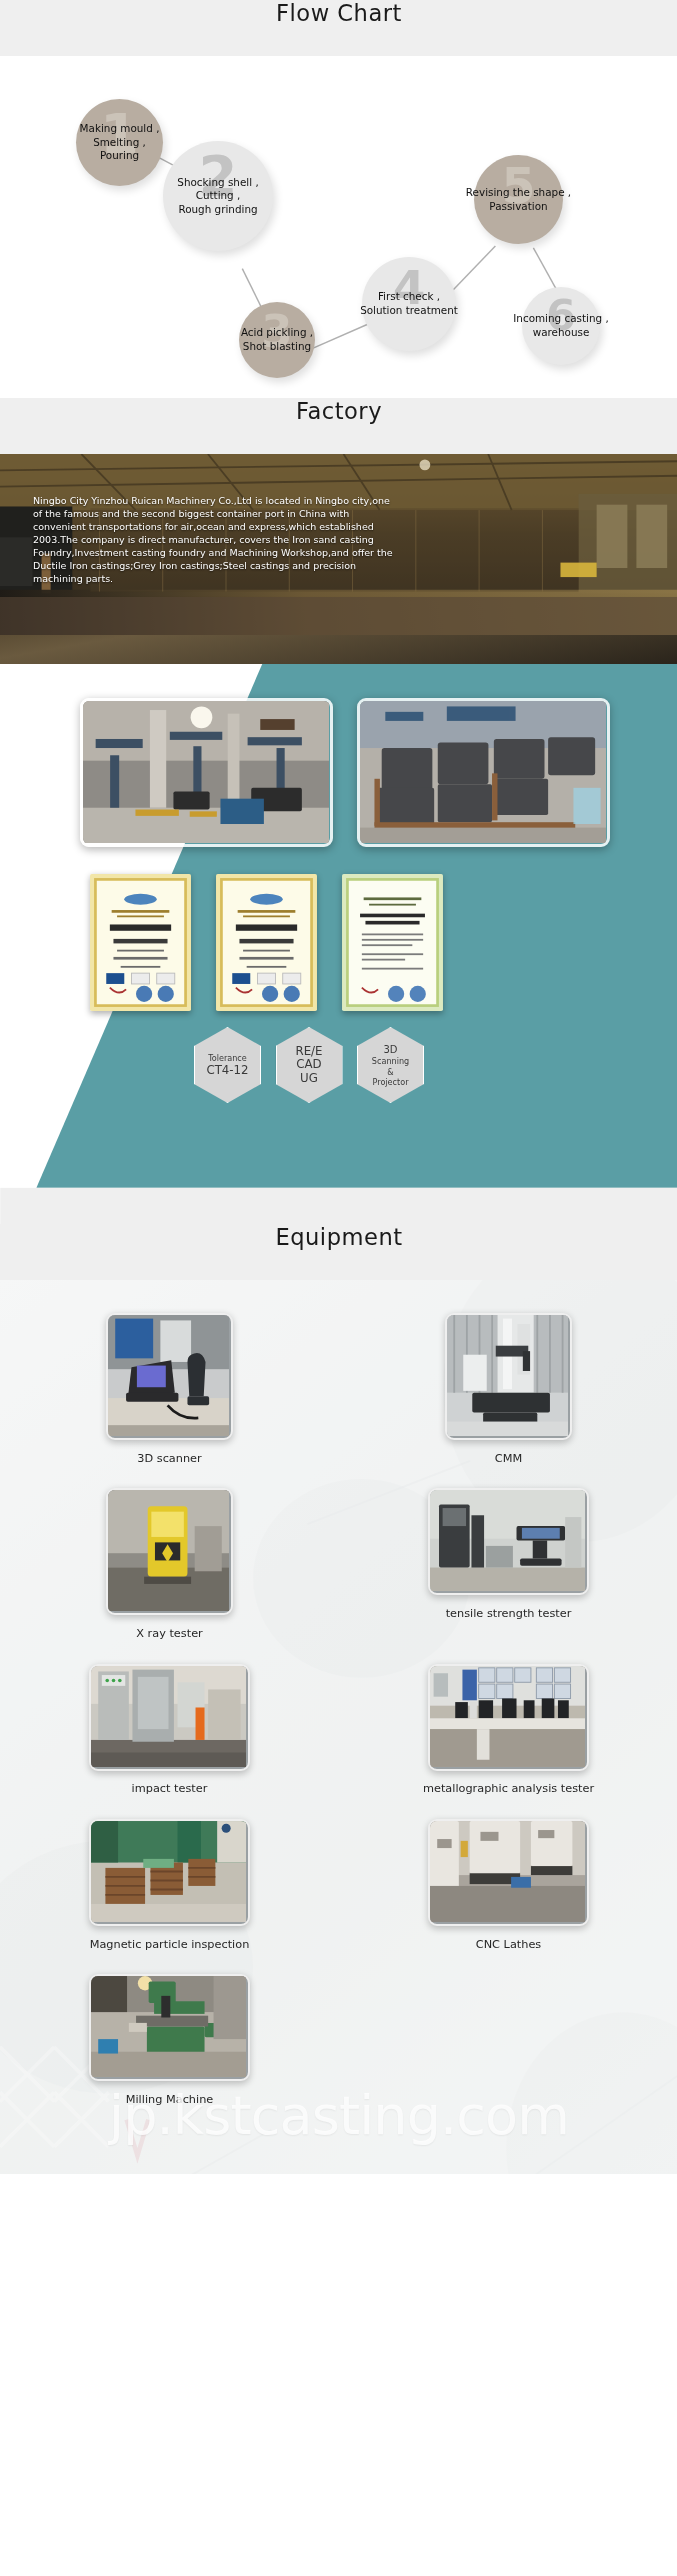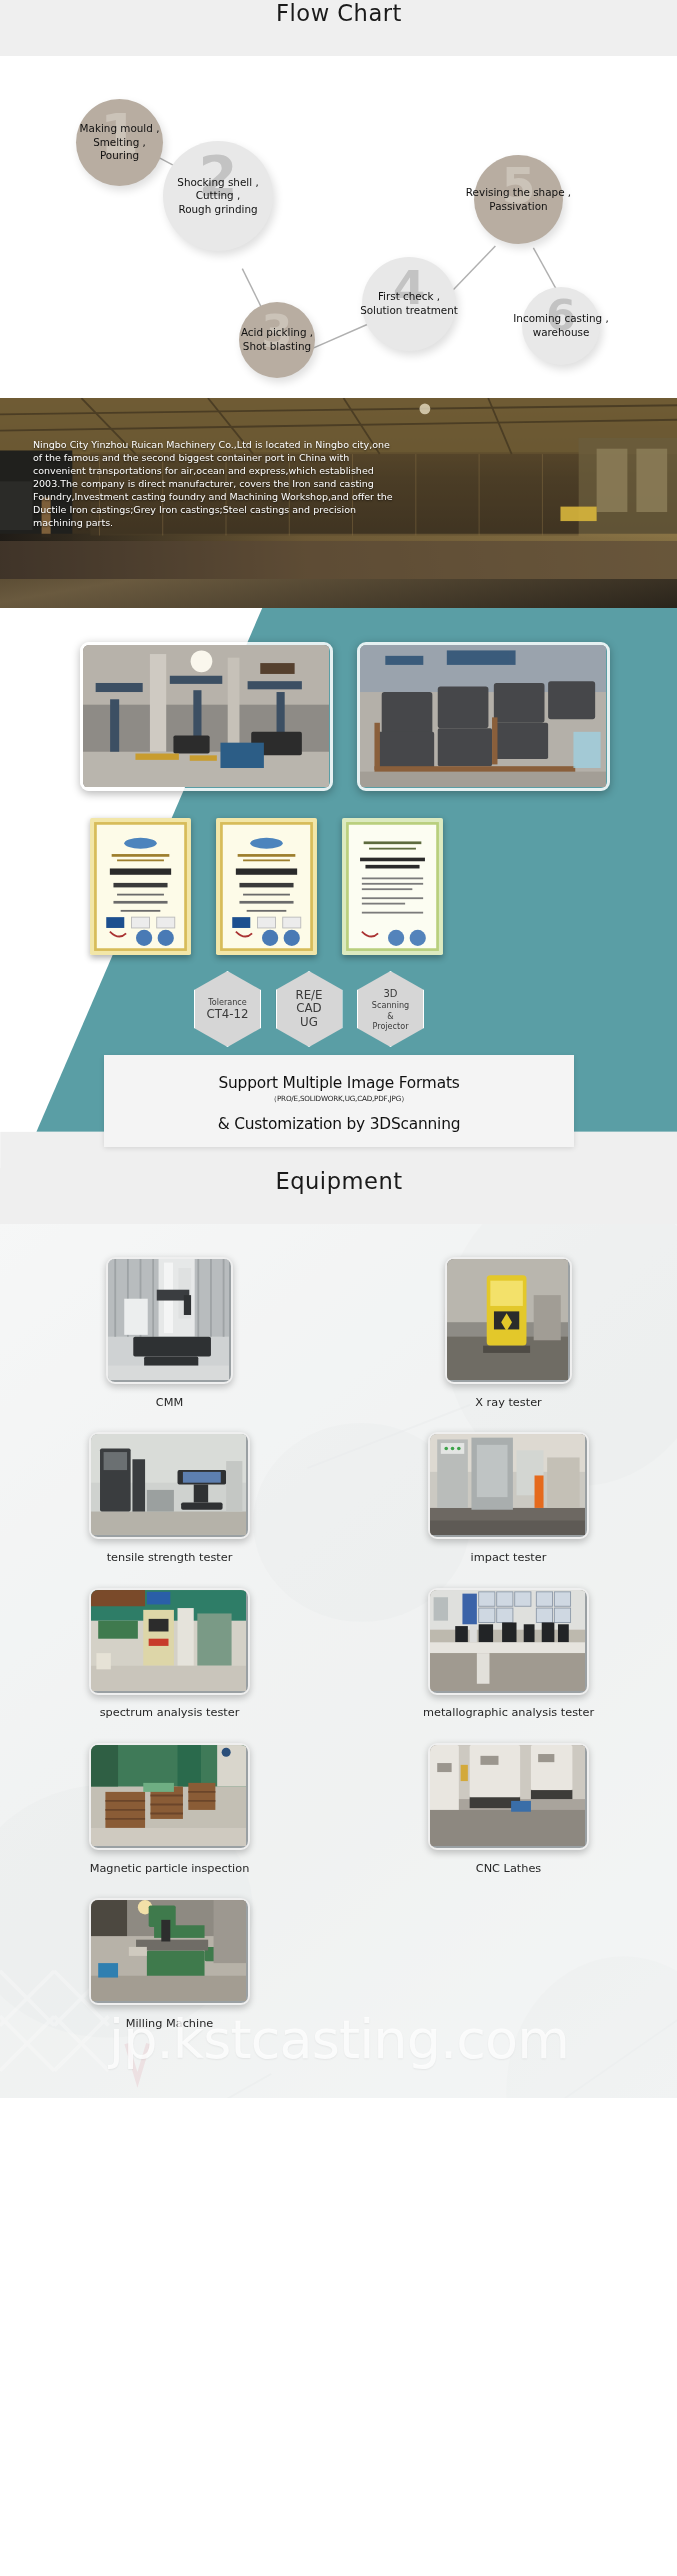--- a/index.html
+++ b/index.html
@@ -311,20 +311,23 @@
       <span class="label">Passivation</span>
     </div>
 
     <div class="node gray" style="left:522px; top:231px; width:78px; height:78px;">
       <span class="bignum" style="font-size:43px;">6</span>
       <span class="label">Incoming casting ,</span>
       <span class="label">warehouse</span>
     </div>
   </div>
 
+  <div class="section-header">
+    <span class="title">Factory</span>
+  </div>
 
   <div class="factory-hero">
     <svg class="hero-photo" width="678" height="181" viewBox="0 0 750 200" preserveAspectRatio="none">
       <defs>
         <linearGradient id="hg" x1="0" y1="0" x2="0" y2="1">
           <stop offset="0%" stop-color="#7a6238"></stop>
           <stop offset="45%" stop-color="#4a3c25"></stop>
           <stop offset="100%" stop-color="#2b241a"></stop>
         </linearGradient>
         <linearGradient id="hg2" x1="0" y1="0" x2="1" y2="0">
@@ -513,25 +516,20 @@
         <span class="l2">UG</span>
       </div>
       <div class="hex">
         <span class="big3d">3D</span>
         <span class="small">Scanning</span>
         <span class="small">&amp;</span>
         <span class="small">Projector</span>
       </div>
     </div>
 
-    <div class="formats-box">
-      <span class="fline1">Support Multiple Image Formats</span>
-      <span class="fline2">（PRO/E,SOLIDWORK,UG,CAD,PDF,JPG）</span>
-      <span class="fline3">&amp; Customization by 3DScanning</span>
-    </div>
   </div>
 
   <div class="section-header">
     <span class="title">Equipment</span>
   </div>
 
   <div class="equipment">
     <svg class="equip-bg" width="678" height="1103" viewBox="0 0 750 1220" preserveAspectRatio="none">
       <rect width="750" height="1220" fill="#f6f7f7"></rect>
       <path d="M0 0 L750 0 L750 1220 L0 1220 Z" fill="#f2f4f4"></path>
@@ -543,20 +541,43 @@
       </g>
       <g opacity="0.2" stroke="#ccd4d6" stroke-width="2" fill="none">
         <path d="M520 1040 L750 880"></path>
         <path d="M0 1110 L300 940"></path>
         <path d="M340 270 L520 200"></path>
       </g>
     </svg>
 
     <div class="equip-grid">
 
+      <div class="equip-cell">
+        <div class="equip-photo">
+          <svg width="121" height="121" viewBox="0 0 134 134">
+            <rect width="134" height="134" fill="#c9cbcc"></rect>
+            <rect y="0" width="134" height="60" fill="#8f9496"></rect>
+            <rect x="8" y="4" width="42" height="44" fill="#2c5f9e"></rect>
+            <rect x="58" y="6" width="34" height="46" fill="#d8dbdb"></rect>
+            <rect y="92" width="134" height="42" fill="#d8d3c9"></rect>
+            <g fill="#2a2a2c">
+              <path d="M26 58 L70 50 L74 86 L22 92 Z"></path>
+              <rect x="20" y="86" width="58" height="10" rx="2"></rect>
+            </g>
+            <rect x="32" y="56" width="32" height="24" fill="#6a6bd0"></rect>
+            <g fill="#2b2f33">
+              <path d="M92 44 q12 -6 16 8 l-2 38 h-16 l-2 -38 q0 -6 4 -8z"></path>
+              <rect x="88" y="90" width="24" height="10" rx="2"></rect>
+            </g>
+            <path d="M66 100 q14 16 34 14" stroke="#1b1b1b" stroke-width="3" fill="none"></path>
+            <rect x="0" y="122" width="134" height="12" fill="#a9a49a"></rect>
+          </svg>
+        </div>
+        <span class="equip-label">3D scanner</span>
+      </div>
 
       <div class="equip-cell">
         <div class="equip-photo">
           <svg width="121" height="121" viewBox="0 0 134 134">
             <rect width="134" height="134" fill="#cfd2d3"></rect>
             <g fill="#b8bcbe">
               <rect x="0" y="0" width="134" height="86"></rect>
             </g>
             <g stroke="#9ea3a5" stroke-width="2">
               <path d="M8 0 V86 M22 0 V86 M36 0 V86 M50 0 V86 M100 0 V86 M114 0 V86 M128 0 V86"></path>
@@ -635,39 +656,20 @@
             <rect x="52" y="12" width="34" height="58" fill="#bfc4c4"></rect>
             <rect x="96" y="18" width="30" height="50" fill="#d3d6d2"></rect>
             <rect x="116" y="46" width="10" height="36" fill="#e56a1d"></rect>
             <rect x="130" y="26" width="36" height="56" fill="#c4c0b6"></rect>
             <rect x="0" y="96" width="172" height="16" fill="#5e5a55"></rect>
           </svg>
         </div>
         <span class="equip-label">impact tester</span>
       </div>
 
-      <div class="equip-cell">
-        <div class="equip-photo wide">
-          <svg width="155" height="101" viewBox="0 0 172 112">
-            <rect width="172" height="112" fill="#d4d1c7"></rect>
-            <rect y="0" width="172" height="34" fill="#2e7d67"></rect>
-            <rect x="0" y="0" width="60" height="18" fill="#7a4a2a"></rect>
-            <rect x="62" y="2" width="26" height="14" fill="#2a5fa8"></rect>
-            <rect x="8" y="34" width="44" height="20" fill="#3f7a4e"></rect>
-            <rect x="58" y="22" width="34" height="62" fill="#ddd6a8"></rect>
-            <rect x="64" y="32" width="22" height="14" fill="#2c2c2c"></rect>
-            <rect x="64" y="54" width="22" height="8" fill="#c73b2a"></rect>
-            <rect x="96" y="20" width="18" height="64" fill="#e5e3db"></rect>
-            <rect x="118" y="26" width="38" height="58" fill="#7a9a86"></rect>
-            <rect y="84" width="172" height="28" fill="#c9c5bb"></rect>
-            <rect x="6" y="70" width="16" height="18" fill="#e6e2d6"></rect>
-          </svg>
-        </div>
-        <span class="equip-label">spectrum analysis tester</span>
-      </div>
 
       <div class="equip-cell">
         <div class="equip-photo wide">
           <svg width="155" height="101" viewBox="0 0 172 112">
             <rect width="172" height="112" fill="#bdb9ae"></rect>
             <rect y="0" width="172" height="44" fill="#dfe0dd"></rect>
             <g fill="#cfd8e2" stroke="#8d99a8">
               <rect x="54" y="2" width="18" height="16"></rect>
                 <rect x="74" y="2" width="18" height="16"></rect>
               <rect x="94" y="2" width="18" height="16"></rect>

